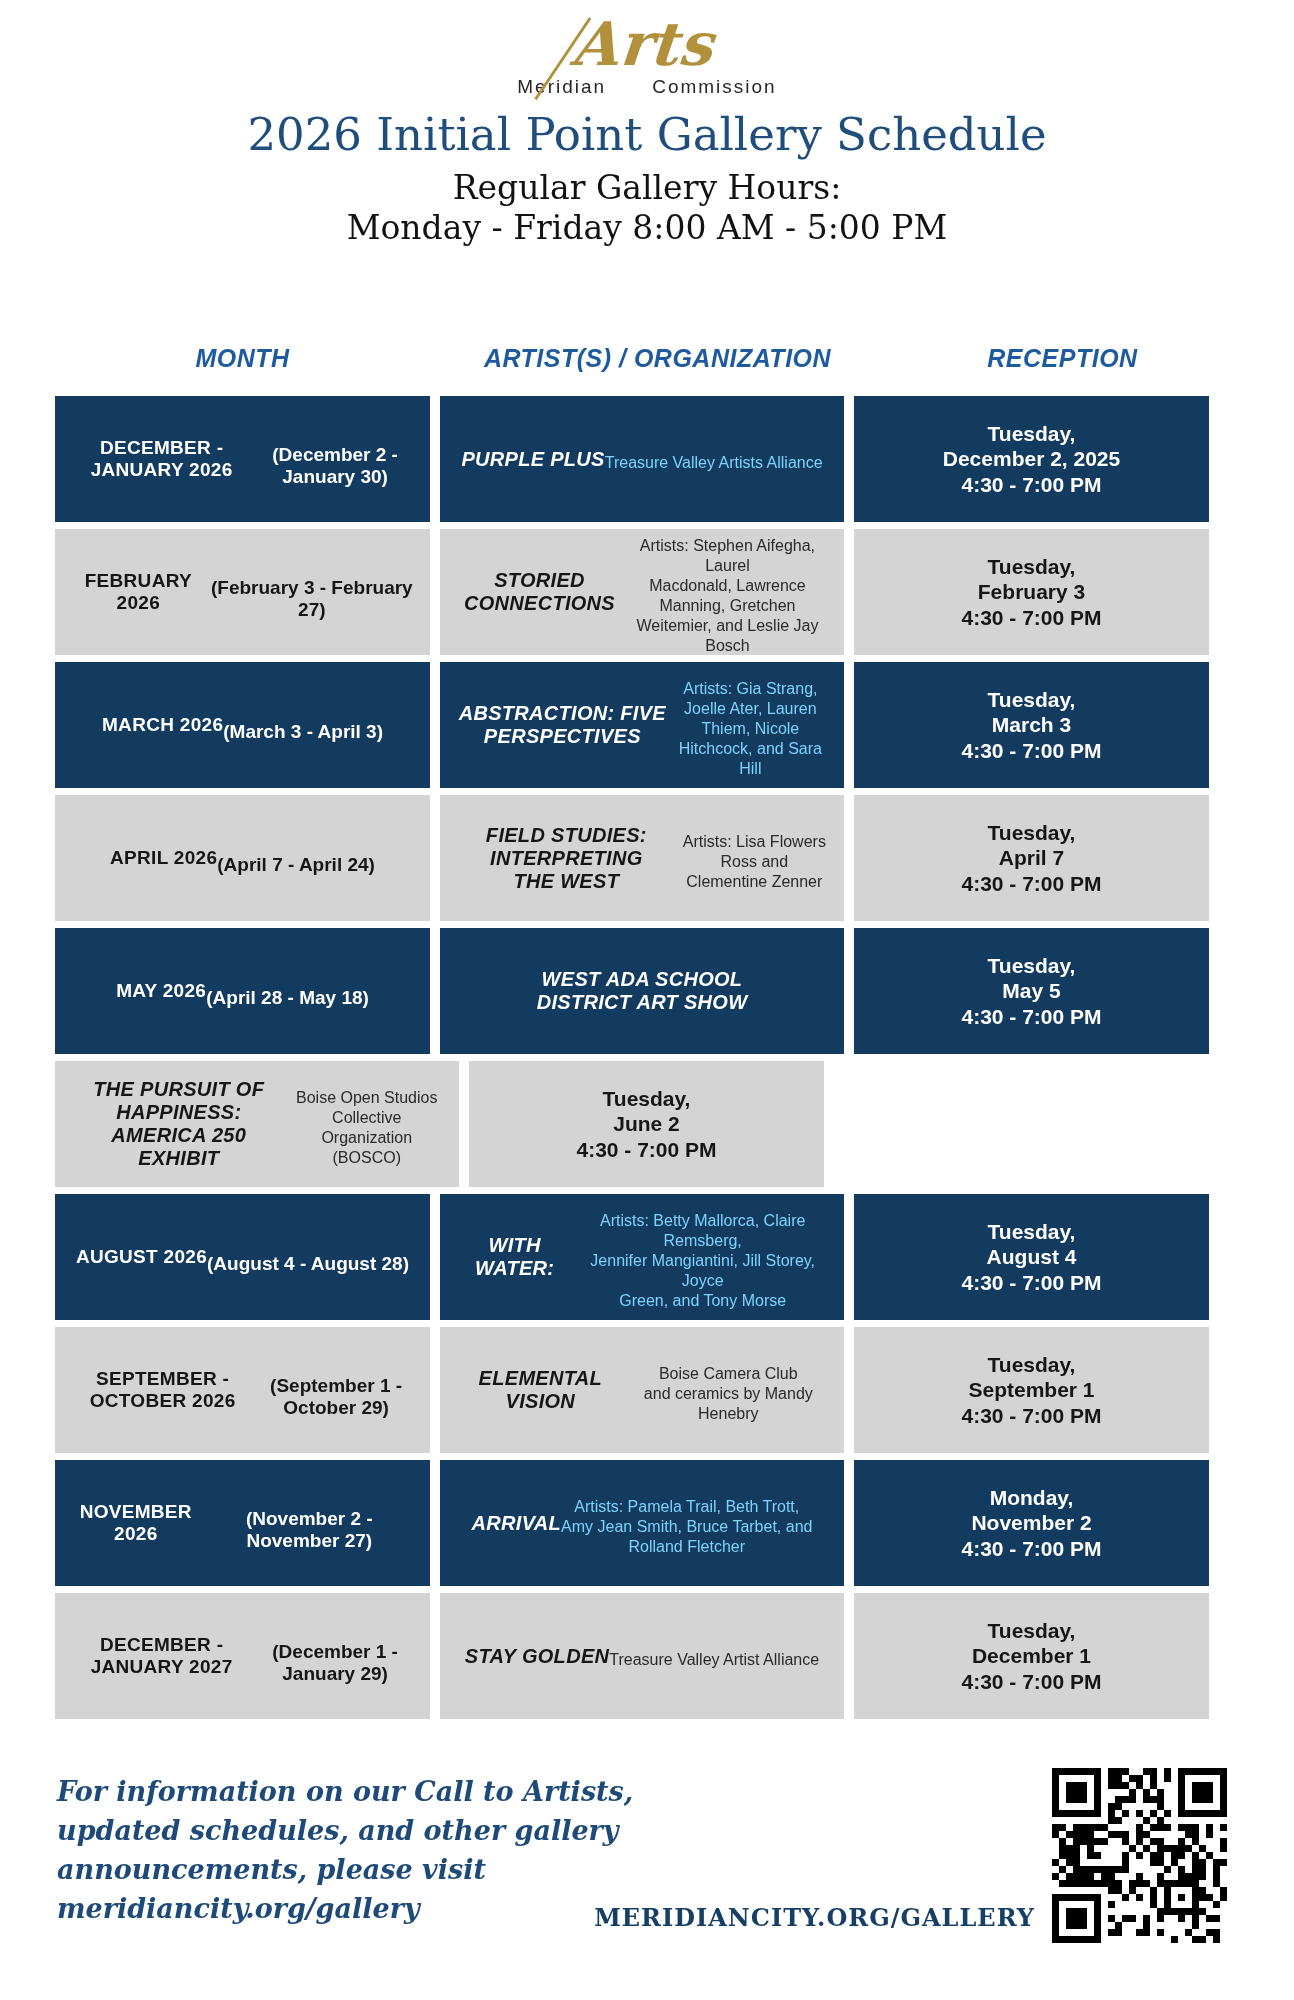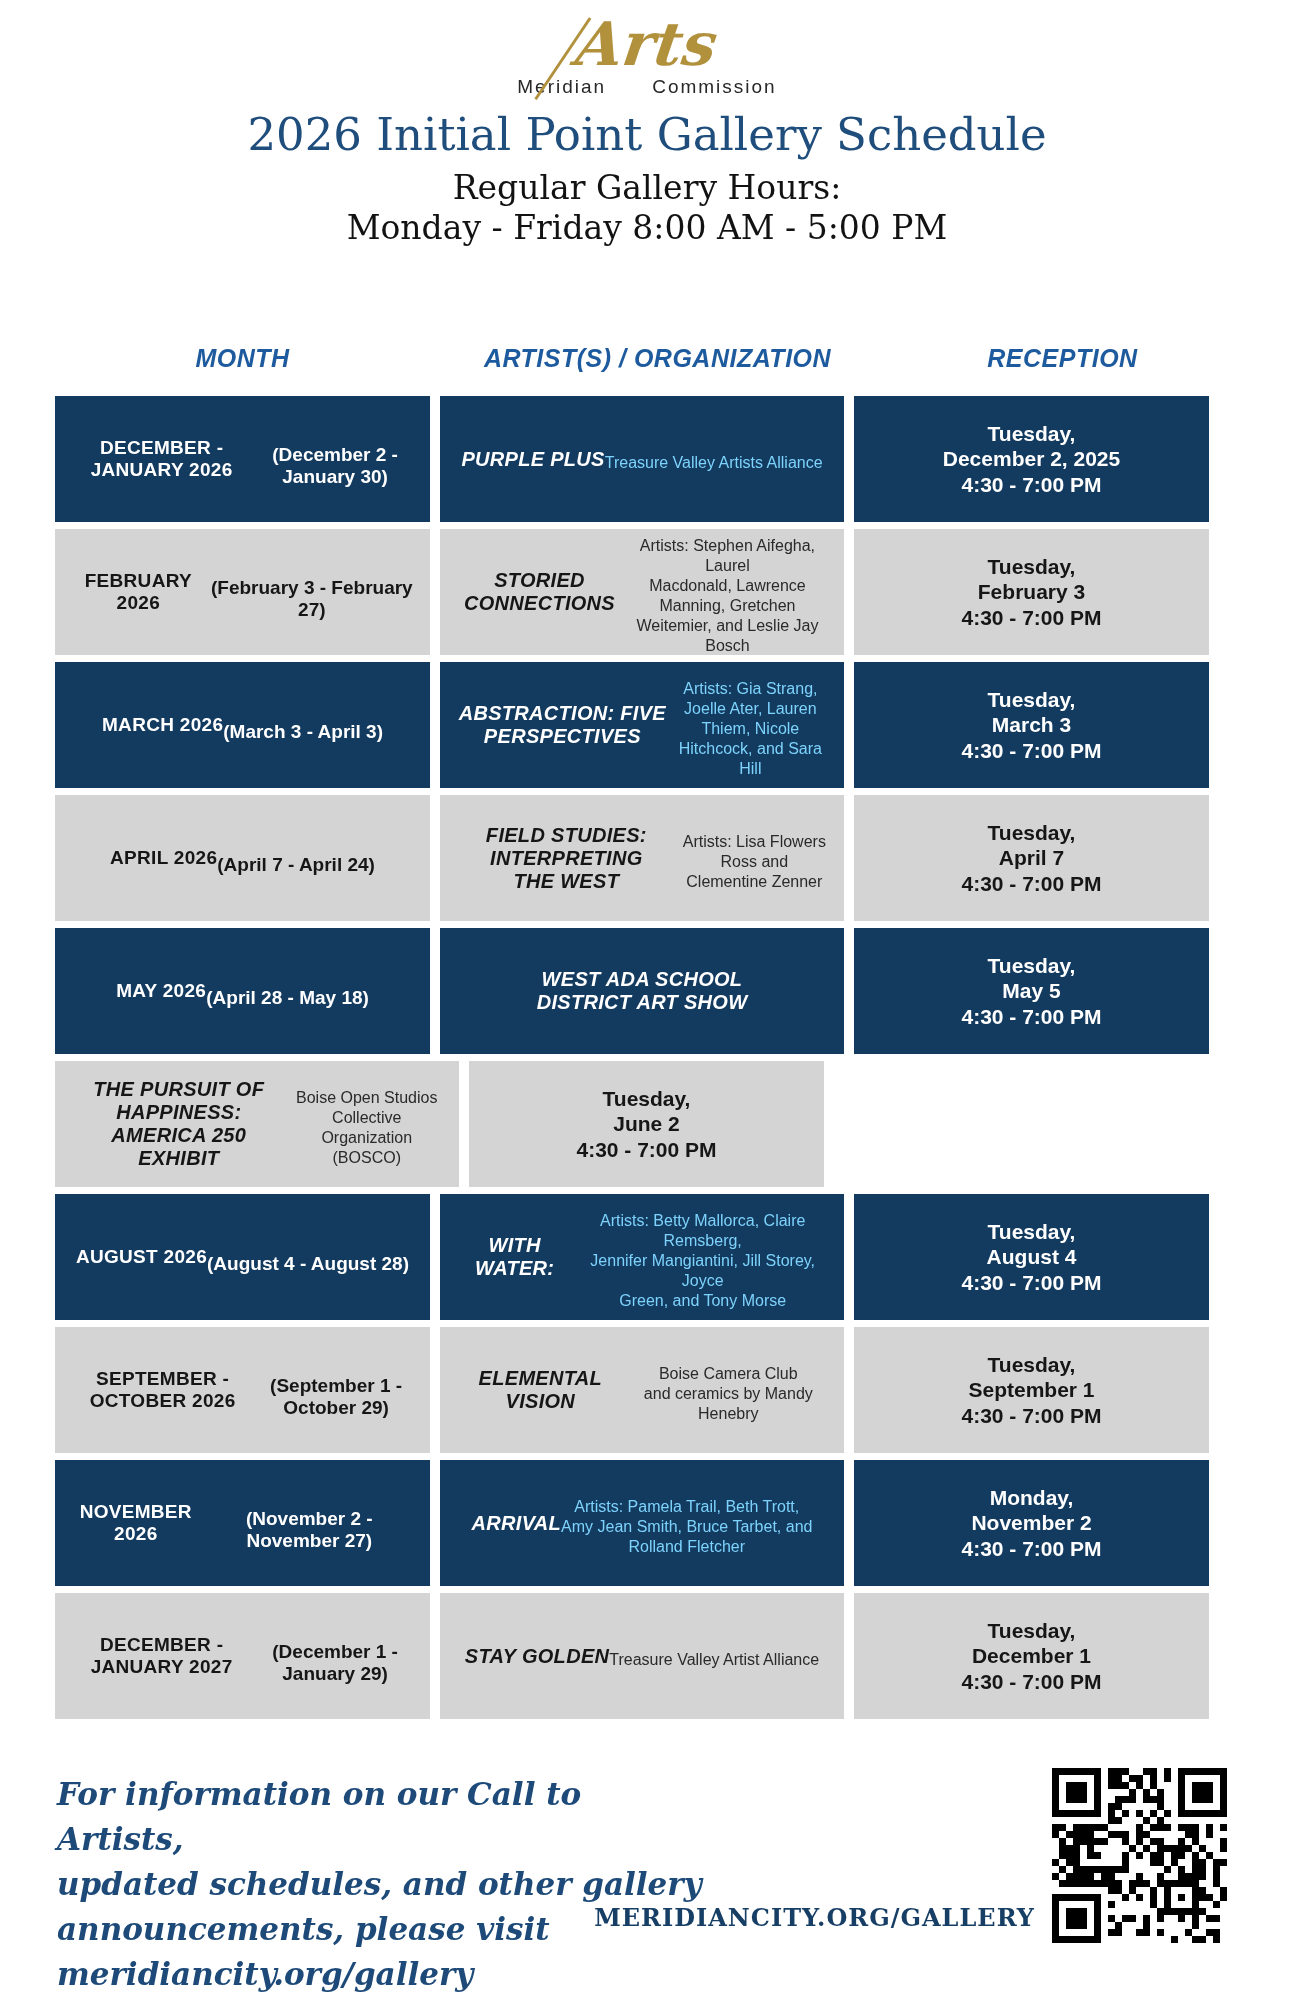--- a/index.html
+++ b/index.html
@@ -45,21 +45,21 @@
     white-space:pre-line;letter-spacing:.3px;}
   .exhibit-sub{font-size:16px;line-height:1.25;margin-top:7px;white-space:pre-line;}
   .row.dark .exhibit-sub{color:#7dd3fc;}
   .row.light .exhibit-sub{color:#2a2a2a;}
   .exhibit-sub:empty{display:none;}
   .reception{font-weight:bold;font-size:21px;line-height:1.22;white-space:pre-line;}
 
   
   .footer-info{position:absolute;left:57px;top:1772px;width:660px;
     font-family:"DejaVu Serif",serif;font-style:italic;font-weight:bold;
-    font-size:31px;line-height:1.45;color:#1d4a78;white-space:pre-line;}
+    font-size:27px;line-height:1.45;color:#1d4a78;white-space:pre-line;}
   .site{position:absolute;left:480px;top:1903px;width:555px;text-align:right;
     font-family:"DejaVu Serif",serif;font-weight:bold;font-size:24px;
     letter-spacing:1px;color:#173f66;}
   .qr{position:absolute;left:1052px;top:1768px;width:175px;height:175px;background:#ffffff;}
   .qr svg{display:block;}
 </style>
 </head>
 <body>
 
 <div class="page">

